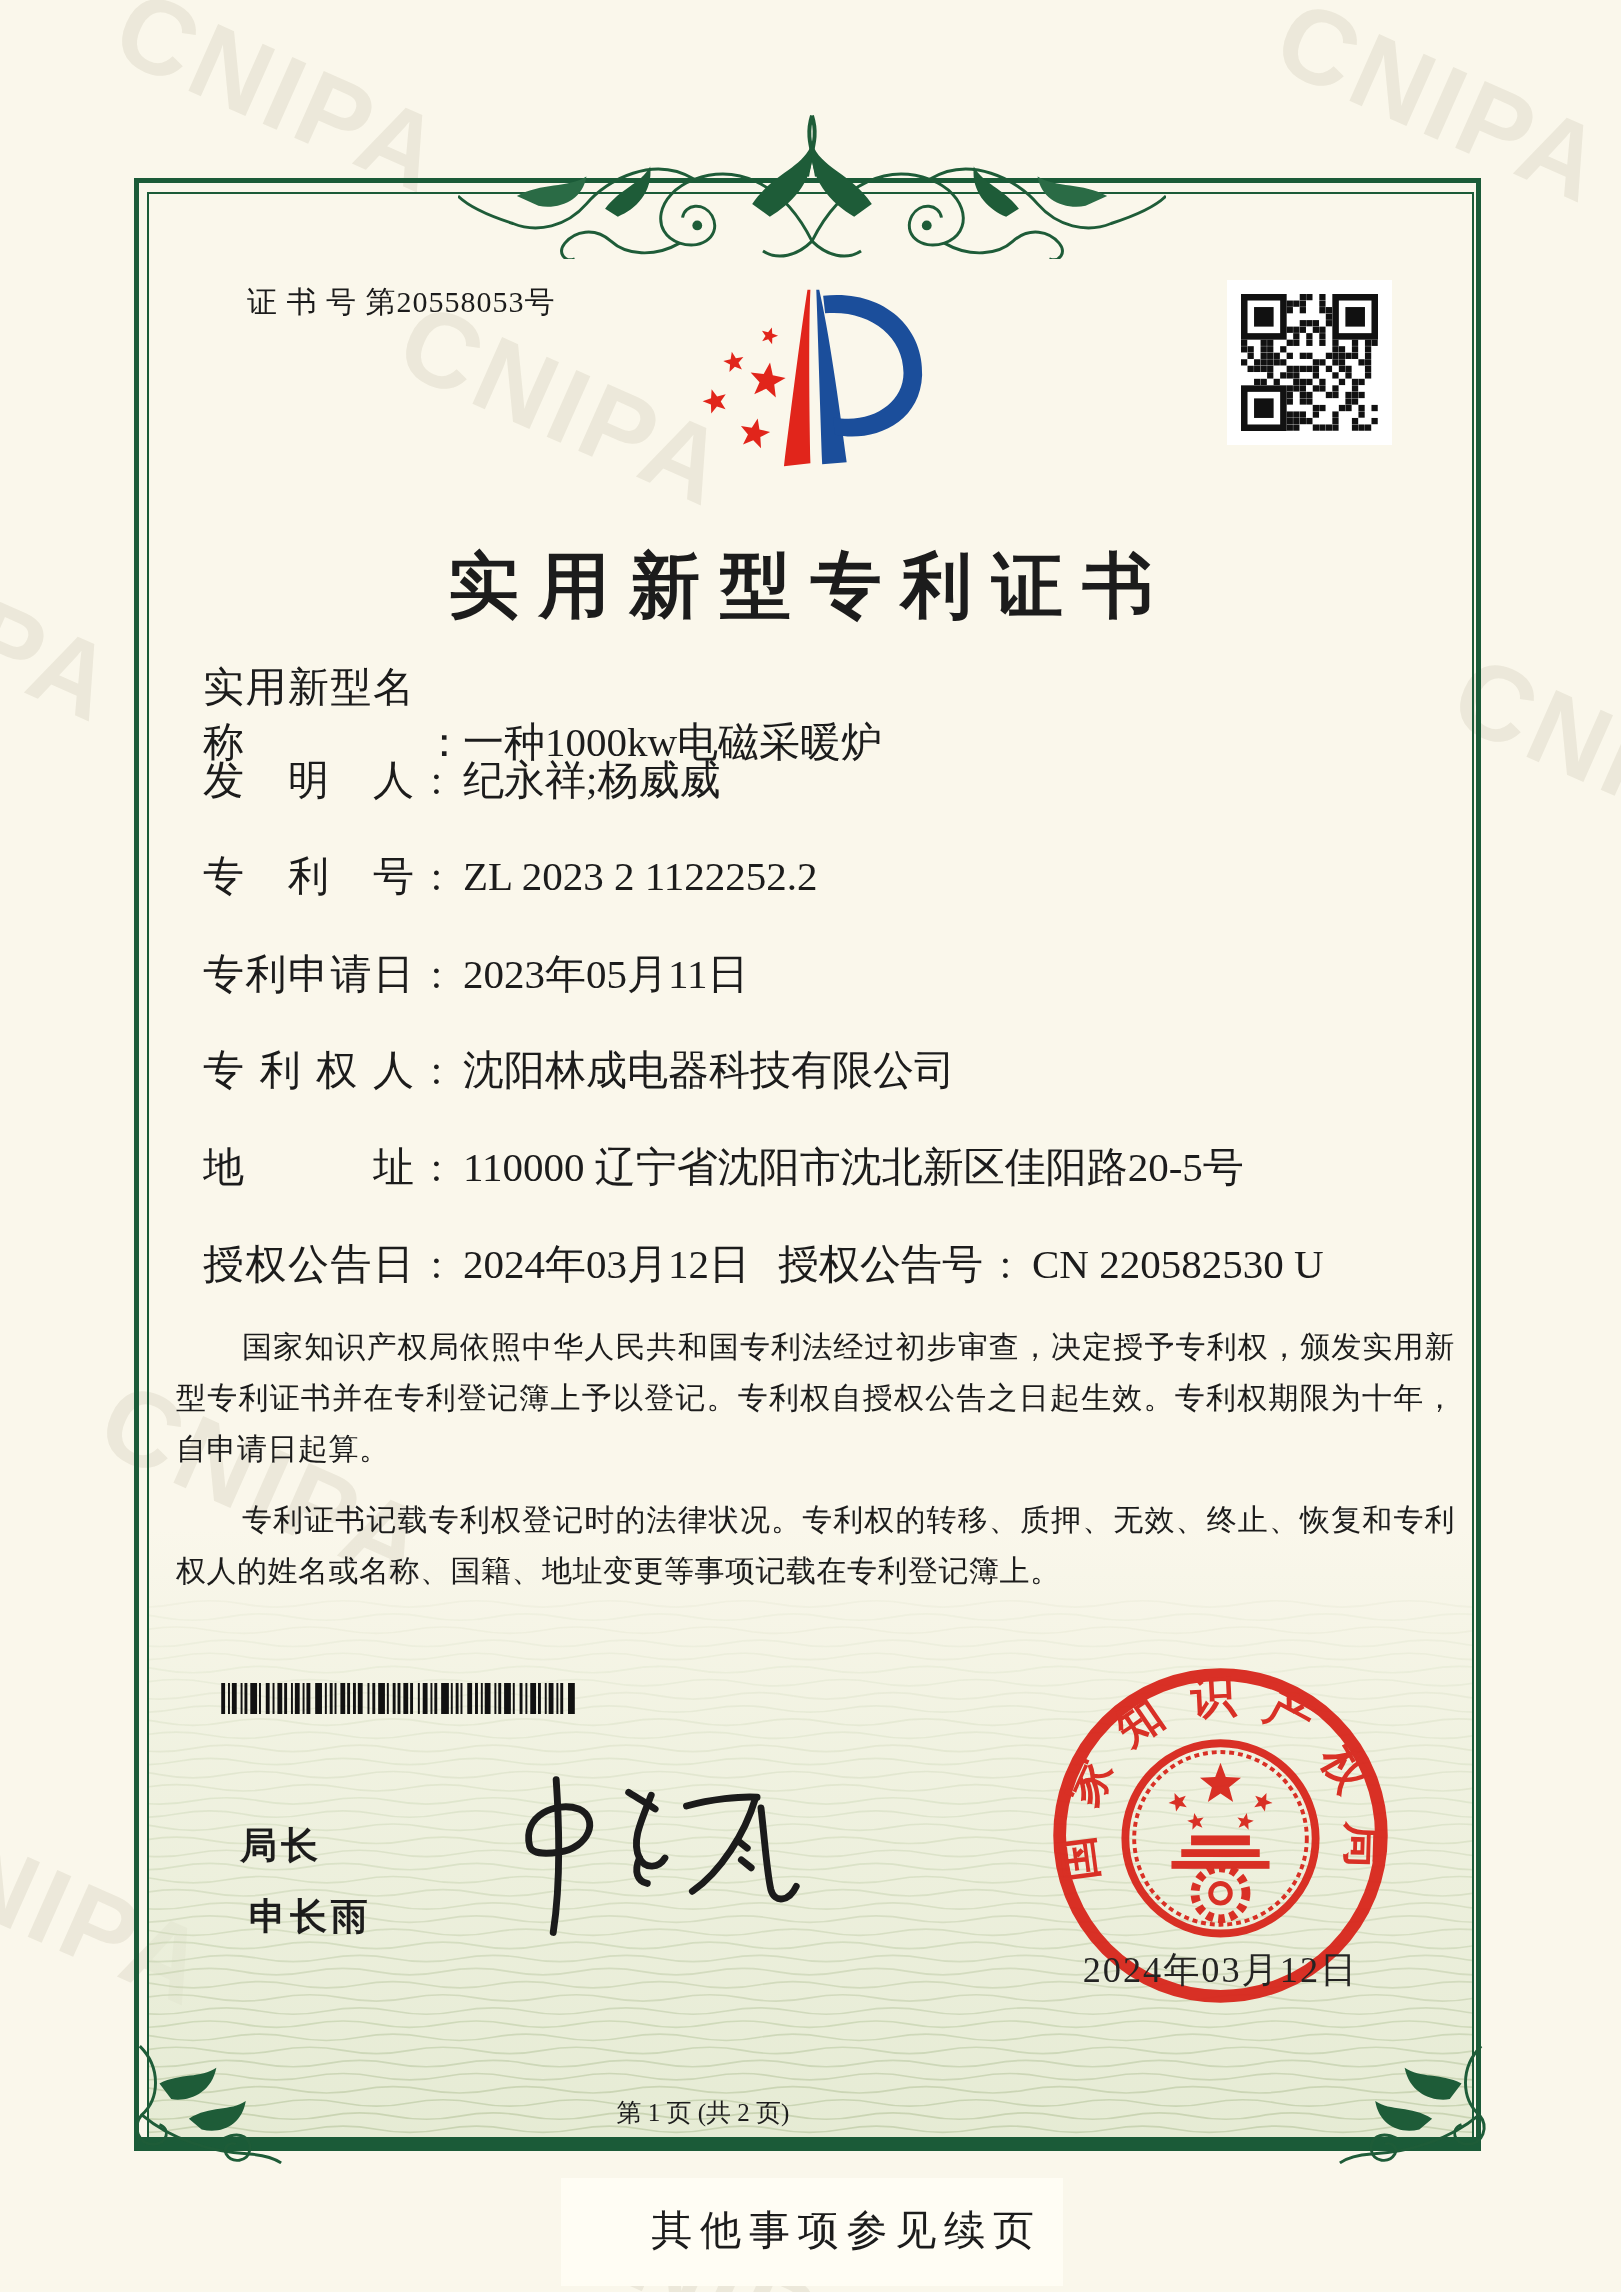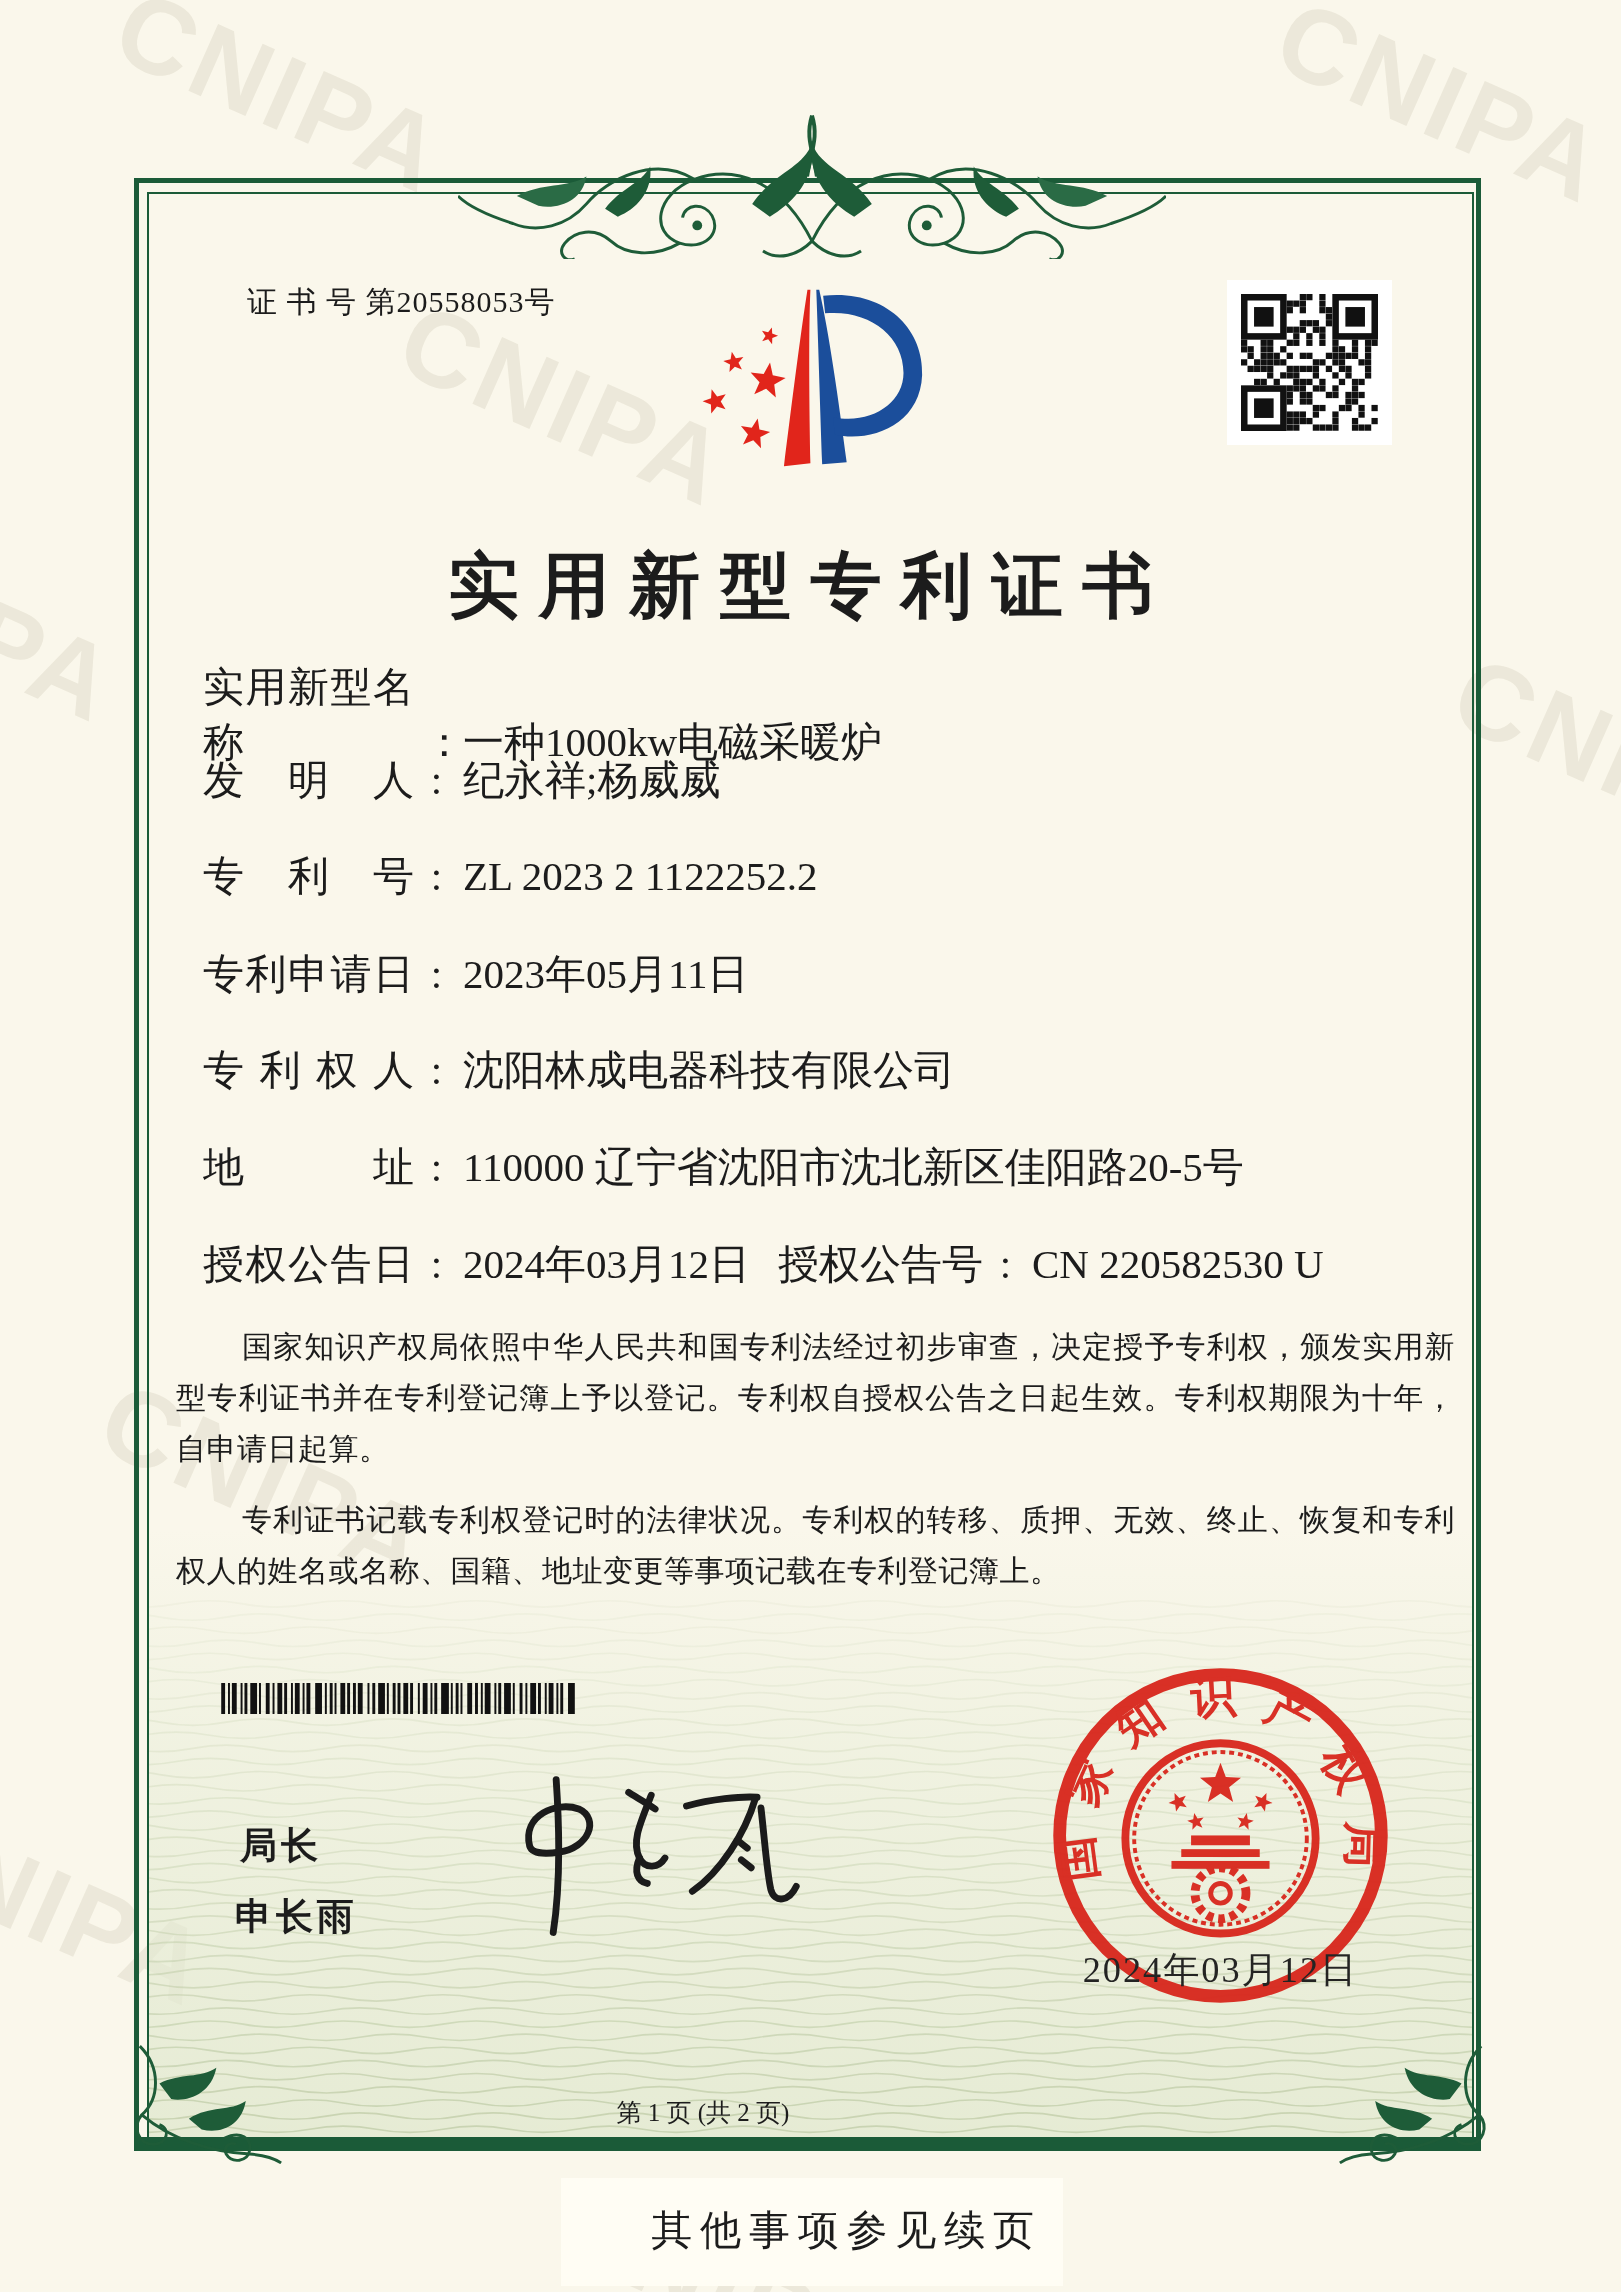--- a/index.html
+++ b/index.html
@@ -28,21 +28,21 @@
   .row{position:absolute;left:203px;z-index:5;font-size:41px;text-decoration:underline;}
   .flabel{display:inline-block;width:211px;text-align:justify;text-align-last:justify;}
   .fcolon{display:inline-block;margin-left:9.8px;width:25.5px;text-align:center;}
   .fvalue{display:inline-block;margin-left:13.7px;white-space:nowrap;}
   #grant-right{position:absolute;left:575px;top:0;white-space:nowrap;}
   #paras{left:176px;top:1321px;width:1279px;font-size:30px;line-height:51px;
          text-align:justify;letter-spacing:0.5px;}
   #paras p{margin:0 0 19.6px 0;text-indent:2.2em;}
   #sig-title{left:240px;top:1821px;font-family:Liberation Mono, monospace;
              font-weight:700;font-size:37px;letter-spacing:3.9px;}
-  #sig-name{left:235px;top:1892px;font-family:"Liberation Sans","DejaVu Sans",sans-serif;
+  #sig-name{left:249px;top:1892px;font-family:"Liberation Sans","DejaVu Sans",sans-serif;
             font-weight:700;font-size:37px;letter-spacing:3.9px;}
   #page-info{left:0;width:1406px;top:2096px;text-align:center;font-size:25px;z-index:5;}
   #cont-band{left:561px;top:2178px;width:502px;height:108px;background:#FFFDF4;z-index:7;}
   #cont-note{left:0;width:1621px;top:2203px;text-align:center;font-size:41px;
              letter-spacing:7.8px;z-index:8;padding-left:36px;}
   #qr-box{left:1227px;top:280px;width:165px;height:165px;background:#ffffff;z-index:5;}
   #qr{position:absolute;left:13.7px;top:13.7px;}
   #barcode{left:219px;top:1683px;z-index:5;}
   #logo{left:676px;top:181px;z-index:5;}
   #signature-svg{left:510px;top:1759px;z-index:6;}

